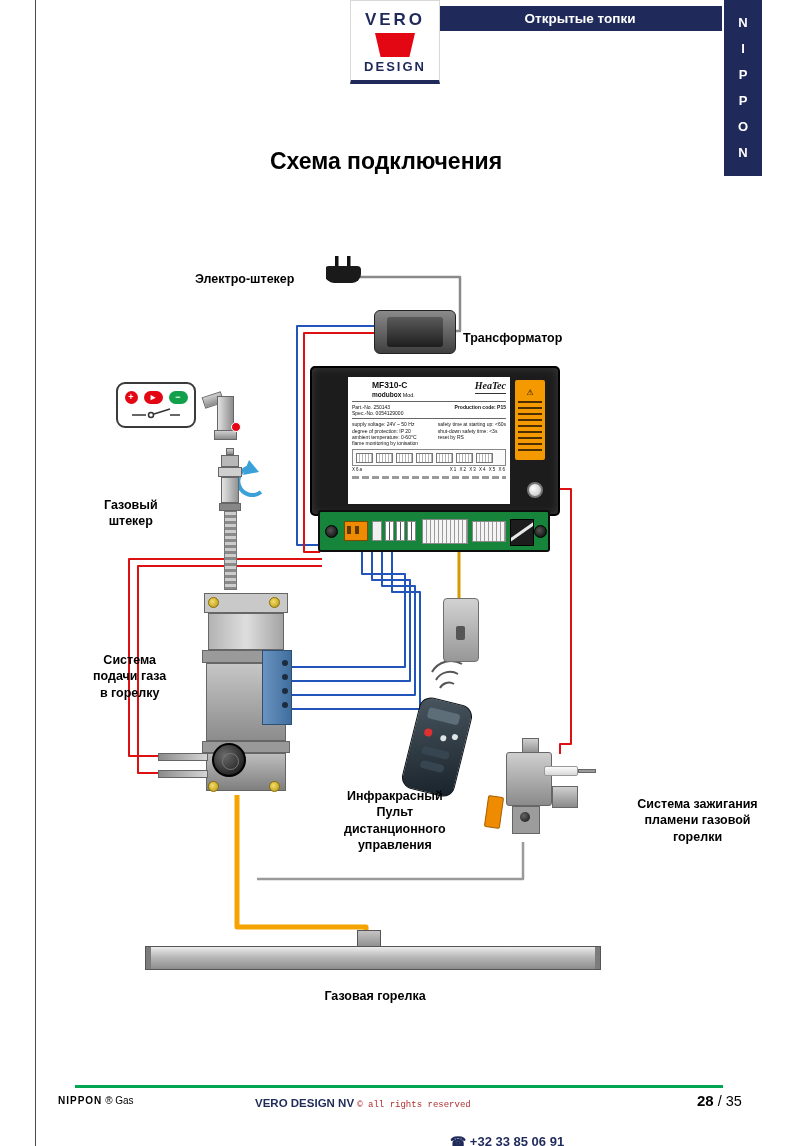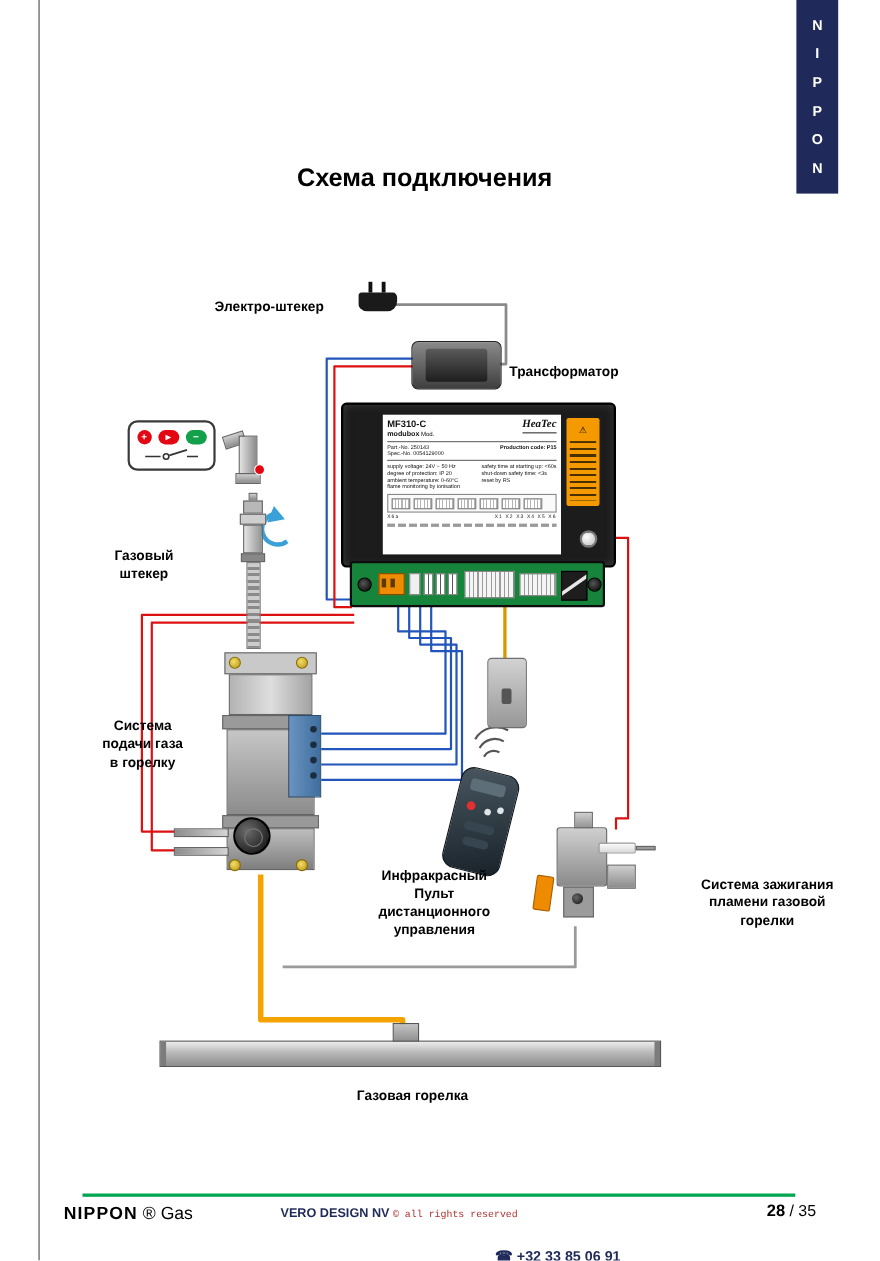--- a/index.html
+++ b/index.html
@@ -39,21 +39,21 @@
   .s-ico{height:13px;color:#fff;font-size:9px;font-weight:bold;display:flex;align-items:center;
          justify-content:center;line-height:1;border-radius:7px;}
   .s-plus{width:13px;background:#e30613;border-radius:50%;}
   .s-arrow{width:19px;background:#e30613;}
   .s-minus{width:19px;background:#12a04b;}
 
   
   .mbox{background:#1c1c1c;border:2px solid #000;border-radius:5px;box-shadow:inset 0 0 8px #3c3c3c;}
   .mlabel{position:absolute;left:36px;top:9px;width:162px;height:127px;background:#fff;
           padding:3px 4px;box-sizing:border-box;font-size:5px;line-height:1.25;color:#111;}
-  .mhead{display:flex;justify-content:space-between;align-items:flex-start;}
+  .mhead{display:flex;justify-content:space-between;align-items:flex-start;margin-left:20px;}
   .mmodel{font-weight:bold;font-size:8.5px;}
   .msub{font-weight:bold;font-size:6.5px;}
   .mmod{font-size:5.5px;font-weight:normal;}
   .mbrand{font-family:"Liberation Serif",serif;font-style:italic;font-weight:bold;font-size:10px;
           border-bottom:1px solid #333;}
   .mline{border-top:0.5px solid #666;margin:2px 0;}
   .mcols{display:flex;justify-content:space-between;gap:4px;}
   .mcol{white-space:pre-line;}
   .mbold{font-weight:bold;}
   .term-row{margin-top:3px;border:0.5px solid #888;height:15px;display:flex;align-items:center;
@@ -106,36 +106,44 @@
   .olever{background:#ef8b00;border:1px solid #a65e00;border-radius:2px;transform:rotate(8deg);}
 
   
   .burner{background:linear-gradient(180deg,#ececec,#b9b9b9 45%,#8d8d8d);border:1px solid #555;box-sizing:border-box;}
   .burner::before,.burner::after{content:"";position:absolute;top:0;bottom:0;width:5px;background:#7c7c7c;}
   .burner::before{left:0;} .burner::after{right:0;}
   .bconn{background:linear-gradient(180deg,#c4c4c4,#8e8e8e);border:1px solid #555;box-sizing:border-box;}
 
   
   .f-line{left:75px;top:1085px;width:648px;height:3px;background:#00a651;}
-  .f-nippon{left:58px;top:1095px;font-size:16px;}
+  .f-nippon{left:58px;top:1095px;font-size:10px;}
   .f-nippon b{letter-spacing:1px;}
   .f-vero{left:255px;top:1097px;color:#1f2a5a;font-weight:bold;font-size:11.5px;}
   .f-rights{color:#b03030;font-weight:normal;font-size:9px;font-family:Liberation Mono, monospace;}
   .f-phone{left:450px;top:1094px;color:#1f2a5a;font-weight:bold;font-size:13px;margin-top:40px;}
   .f-page{left:697px;top:1092px;font-size:14.5px;}
   .f-page b{font-size:15px;}
   svg{display:block;}
 </style>
 </head>
 <body>
 
 <div class="abs" style="left:0;top:0;width:800px;height:1146px;">
 
   <div class="abs rule-left"></div>
 
+  <div class="abs hdr-bar hdr-right">
+    <span>Открытые топки</span>
+  </div>
+  <div class="abs logo">
+    <div class="logo-vero">VERO</div>
+    <div class="logo-mark"></div>
+    <div class="logo-design">DESIGN</div>
+  </div>
   <div class="abs nippon">N
 I
 P
 P
 O
 N</div>
 
   <div class="abs title">Схема подключения</div>
 
   <svg class="abs" width="800" height="1146" style="left:0;top:0;z-index:1;">

